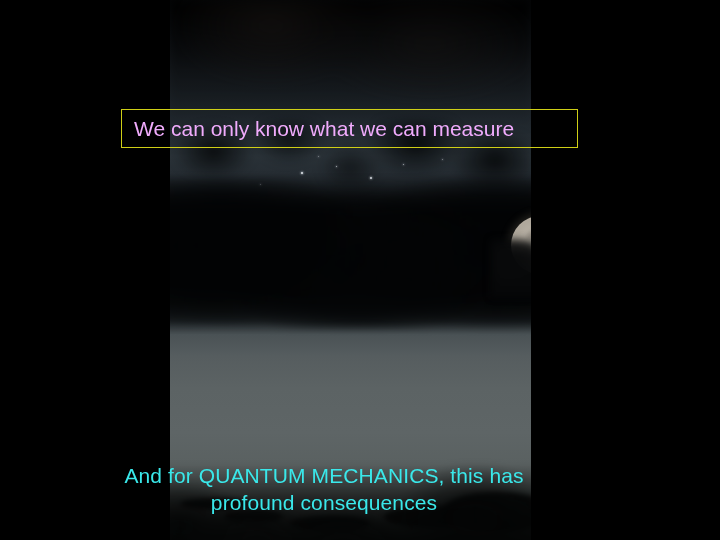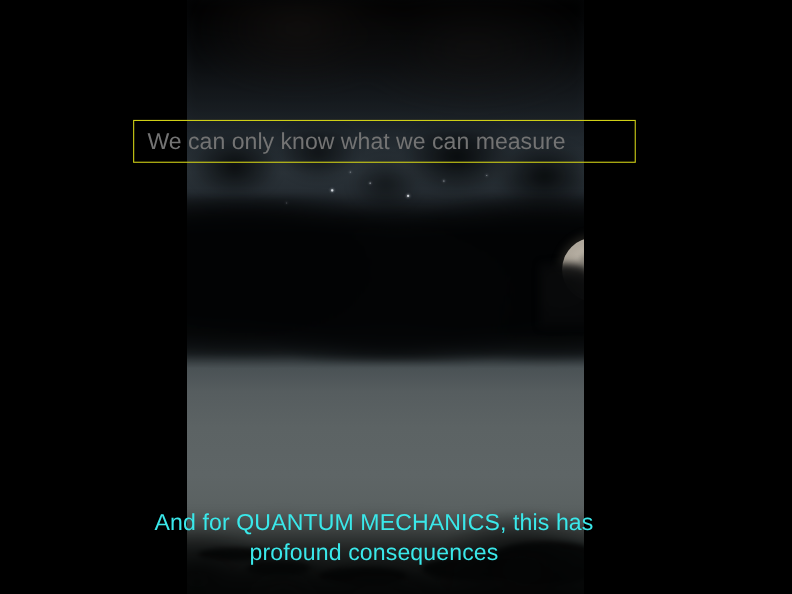--- a/index.html
+++ b/index.html
@@ -187,42 +187,42 @@
     letter-spacing: 0.1px;
   }
   #title-text {
     left: 0;
     top: 30px;
     width: 720px;
     font-size: 21px;
     line-height: 27px;
   }
   #bottom-text {
-    left: 16px;
+    left: 0;
     top: 462px;
     width: 648px;
     font-size: 21px;
     line-height: 27px;
   }
 
   
   #callout-box {
     position: absolute;
     left: 121px;
     top: 109px;
     width: 457px;
     height: 39px;
     border: 1.6px solid #cfcf16;
     box-sizing: border-box;
     display: flex;
     align-items: center;
     justify-content: flex-start;
   }
   #callout-text {
-    color: #737373;
+    color: #f0abfc;
     font-family: "Liberation Sans", sans-serif;
     font-size: 21px;
     line-height: 24px;
     white-space: pre;
     padding-left: 12px;
   }
 </style>
 </head>
 <body>
 

